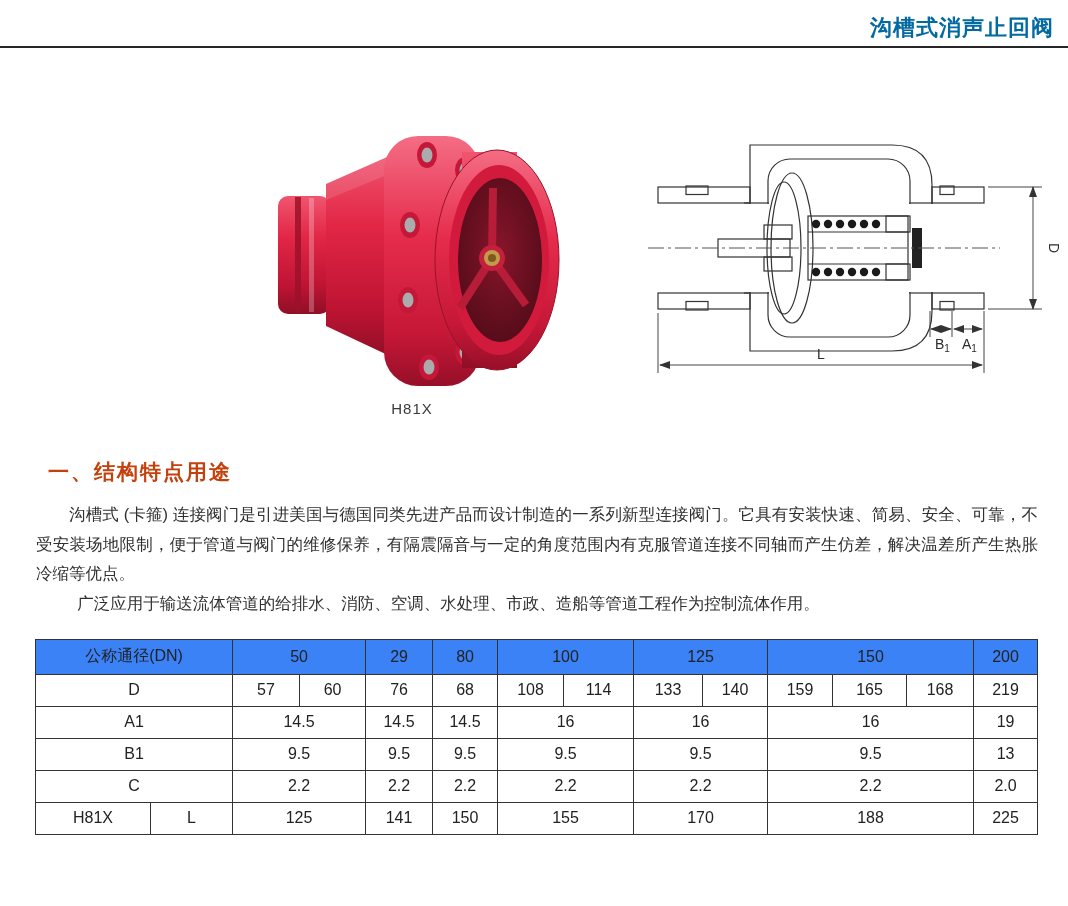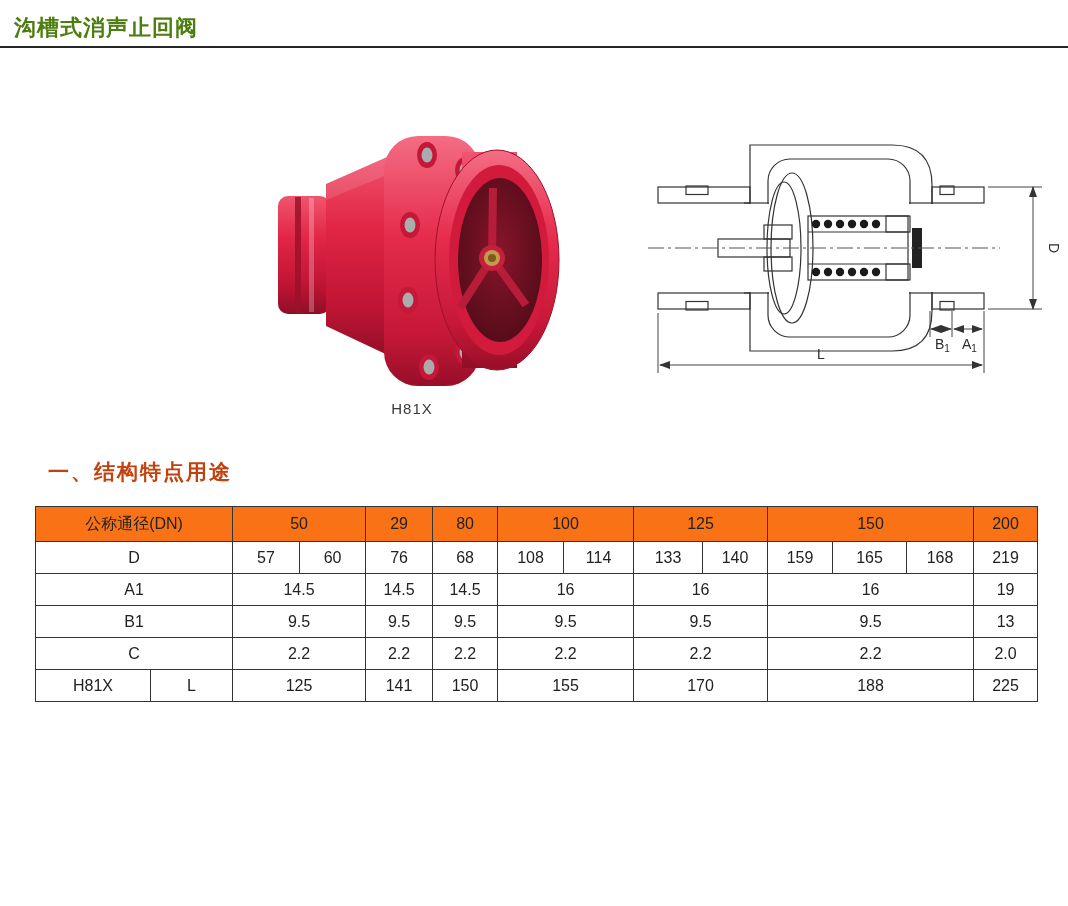--- a/index.html
+++ b/index.html
@@ -4,22 +4,22 @@
 <style>
   * { box-sizing: border-box; margin: 0; padding: 0; }
   html,body { background:#fff; }
   body {
     width:1068px; height:906px; overflow:hidden; position:relative;
     font-family:"Liberation Sans","DejaVu Sans",sans-serif; color:#2e2e2e;
   }
   
   .header { padding:13px 14px 0 14px; height:48px; border-bottom:2px solid #262626; }
   .header .title {
-    display:block; text-align:left; font-size:22px; font-weight:bold;
-    color:#4d7c0f; letter-spacing:1px;
+    display:block; text-align:right; font-size:22px; font-weight:bold;
+    color:#0369a1; letter-spacing:1px;
   }
   
   .figures { position:relative; height:402px; }
   .photo-svg { position:absolute; left:262px; top:62px; }
   .photo-caption {
     position:absolute; left:262px; top:352px; width:300px; text-align:center;
     font-size:15px; color:#3a3a3a; letter-spacing:1px;
   }
   .diagram-svg { position:absolute; left:640px; top:67px; }
   
@@ -30,21 +30,21 @@
   .body-text { margin:14px 30px 0 36px; font-size:16.5px; line-height:1.8; text-align:justify; color:#303030; }
   .body-text p.p1 { text-indent:2em; }
   .body-text p.p2 { text-indent:2.5em; }
   .sec2 { margin-top:20px; }
   
   table.dim {
     margin:16px 31px 0 35px; border-collapse:collapse; table-layout:fixed;
     width:1002px; font-size:16px; color:#222;
   }
   table.dim td { border:1.5px solid #333; height:32px; text-align:center; vertical-align:middle; padding:0 2px; }
-  table.dim tr.hd td { background:#f97316; height:35px; }
+  table.dim tr.hd td { background:#3b82f6; height:35px; }
   .dline { stroke:#333; stroke-width:1.2; fill:none; }
   .thin  { stroke:#444; stroke-width:1; fill:none; }
   .dimtxt { font-size:14px; fill:#2b2b2b; font-family:"Liberation Sans",sans-serif; }
 </style>
 </head>
 <body>
 
 <div class="header">
   <span class="title">沟槽式消声止回阀</span>
 </div>
@@ -208,20 +208,24 @@
     <g>
       <line x1="18" y1="198" x2="18" y2="258" class="thin"></line>
       <line x1="20" y1="250" x2="342" y2="250" class="thin" marker-start="url(#as)" marker-end="url(#ae)"></line>
       <text x="181" y="244" text-anchor="middle" class="dimtxt" font-size="15">L</text>
     </g>
   </svg>
 </div>
 
 <div class="sec1">
   <h2 class="sec-heading">一、结构特点用途</h2>
+  <div class="body-text">
+    <p class="p1">沟槽式 (卡箍) 连接阀门是引进美国与德国同类先进产品而设计制造的一系列新型连接阀门。它具有安装快速、简易、安全、可靠，不受安装场地限制，便于管道与阀门的维修保养，有隔震隔音与一定的角度范围内有克服管道连接不同轴而产生仿差，解决温差所产生热胀冷缩等优点。</p>
+    <p class="p2">广泛应用于输送流体管道的给排水、消防、空调、水处理、市政、造船等管道工程作为控制流体作用。</p>
+  </div>
 </div>
 
 <div class="sec2">
 
   <table class="dim">
     <colgroup>
       <col style="width:115px">
         <col style="width:82px">
       <col style="width:67px">
         <col style="width:66px">

